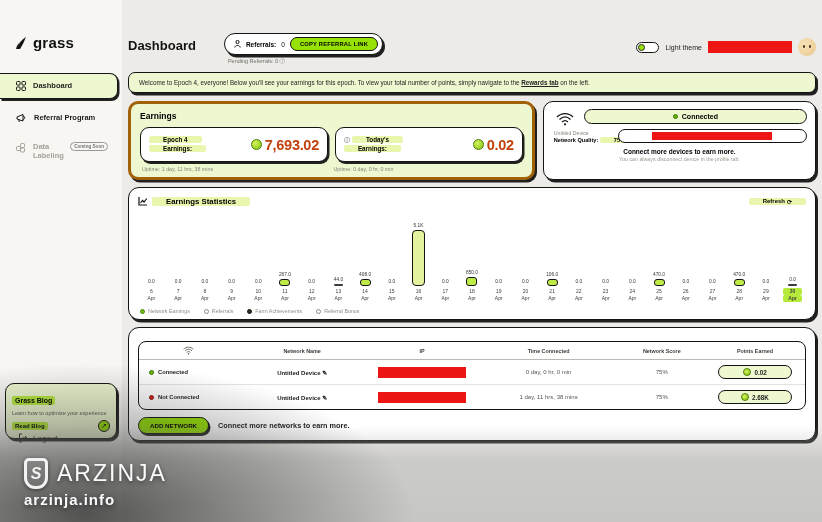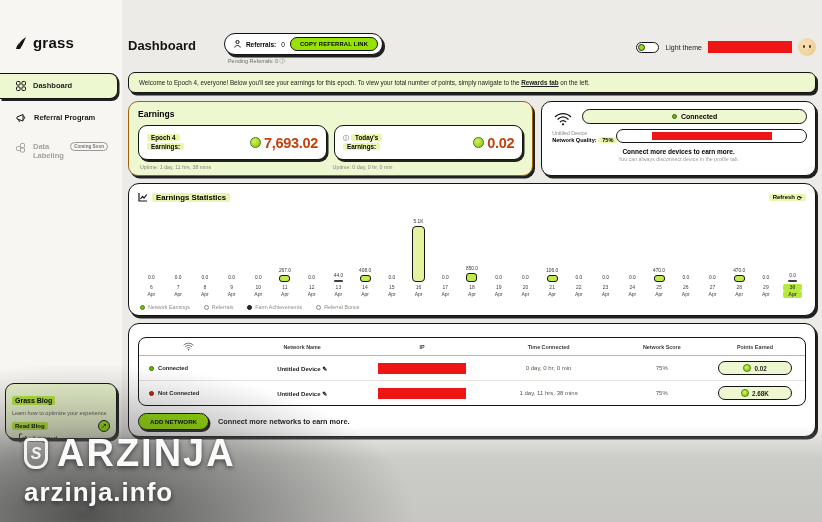--- a/index.html
+++ b/index.html
@@ -1,21 +1,21 @@
 <!DOCTYPE html>
 <html style="--accent-green: #97e206; --pale-green: #edf7d0; --highlight: #e9f7ae; --bright-highlight: #b5ea3a; --bar-fill: #e0f194; --small-bar-fill: #bfec46; --border-dark: #141414; --status-green: #63b802; --status-red: #d61f0f; --redaction-red: #ee1515;"><head>
 <meta charset="utf-8">
 <style>
   * { margin:0; padding:0; box-sizing:border-box; }
   body { background:#fff; font-family:"Liberation Sans", sans-serif; }
   #canvas { position:relative; width:822px; height:522px; background:#ECEBE7; overflow:hidden; }
 
   
   .nb { border:1px solid var(--border-dark,#141414); box-shadow:2px 2.5px 0 rgba(10,10,10,.9); background:#fff; }
-  .hl { background:var(--highlight,#e9f7ae); padding:0 4px; border-radius:2px; }
+  .hl { background:var(--highlight,#e9f7ae); padding:0 14px; border-radius:2px; }
   .hl-bright { background:var(--bright-highlight,#b5ea3a); padding:1px 3px; border-radius:2px; }
 
   
   #sidebar { position:absolute; left:0; top:0; width:122px; height:100%; background:#f7f6f2; }
   .logo-row { display:flex; align-items:center; gap:5px; padding:34px 0 0 14px; }
   .logo-word { font-size:15px; font-weight:bold; color:#111; letter-spacing:.2px; }
   .nav { margin-top:22px; display:flex; flex-direction:column; gap:9px; }
   .nav-item { display:flex; align-items:center; gap:7px; padding:5px 8px 5px 16px; font-size:7.5px; font-weight:bold; color:#1c1c1c; cursor:pointer; }
   .nav-item.active { background:var(--pale-green,#edf7d0); border:1px solid #141414; border-left:none; border-radius:0 8px 8px 0; box-shadow:1.5px 2px 0 rgba(10,10,10,.9); margin-right:4px; padding-top:7px; padding-bottom:7px; }
   .nav-item.disabled { color:#a2a29a; }
@@ -46,21 +46,21 @@
   .redact { background:var(--redaction-red,#ee1515); }
   .hdr-redact { width:84px; height:12px; }
   .avatar { width:18px; height:18px; border-radius:50%; background:radial-gradient(circle at 35% 35%, #f8e3b8, #e9c78c); position:relative; }
   .avatar:before, .avatar:after { content:""; position:absolute; top:7px; width:2px; height:2.6px; border-radius:50%; background:#4a3823; }
   .avatar:before { left:5px; } .avatar:after { right:5px; }
 
   .banner { margin-top:7px; background:var(--pale-green,#edf7d0); border:1px solid #141414; border-radius:7px; box-shadow:2px 2.5px 0 rgba(10,10,10,.9); padding:6px 10px; font-size:6.3px; color:#222; }
   .banner a { font-weight:bold; text-decoration:underline; color:#222; cursor:pointer; }
 
   .cards-row { display:flex; gap:8px; margin-top:8px; }
-  .earn-card { flex:3; background:var(--pale-green,#edf7d0); border:1px solid #a16207; border-radius:10px; box-shadow:2px 2.5px 0 rgba(10,10,10,.9); padding:7px 9px 5px; }
+  .earn-card { flex:3; background:var(--pale-green,#edf7d0); border:3px solid #a16207; border-radius:10px; box-shadow:2px 2.5px 0 rgba(10,10,10,.9); padding:7px 9px 5px; }
   .earn-title { font-size:8.5px; font-weight:bold; }
   .earn-inner { display:flex; gap:7px; margin-top:6px; }
   .mini-card { flex:1; background:#fff; border:1px solid #141414; border-radius:9px; box-shadow:1.5px 2px 0 rgba(10,10,10,.9); padding:4px 8px; height:35px; display:flex; align-items:center; justify-content:space-between; }
   .mini-label { font-size:6.3px; font-weight:bold; line-height:1.35; max-width:62px; }
   .mini-label .hl { display:inline; box-decoration-break:clone; }
   .mini-value { display:flex; align-items:center; gap:3px; font-size:14.5px; font-weight:bold; color:#c2410c; letter-spacing:-.3px; }
   .coin { width:11px; height:11px; border-radius:50%; background:radial-gradient(circle at 35% 35%, #d6f25e, #7ec309); border:1px solid #4f7d07; flex:none; }
   .coin.small { width:8px; height:8px; }
   .info-ic { font-size:6px; color:#888; margin-right:2px; }
   .uptime-row { display:flex; margin-top:4px; }
@@ -123,22 +123,22 @@
   .add-row { display:flex; align-items:center; gap:9px; margin-top:7px; }
   .add-btn { background:var(--accent-green,#97e206); border:1px solid #141414; border-radius:11px; box-shadow:1.5px 2px 0 rgba(10,10,10,.9); padding:4px 11px; font-size:6.2px; font-weight:bold; cursor:pointer; }
   .add-caption { font-size:7.3px; font-weight:bold; color:#1c1c1c; }
 
   
   .wm-band { position:absolute; left:0; right:0; bottom:0; height:96px; background:linear-gradient(180deg, rgba(178,178,175,0) 0%, rgba(172,172,169,.5) 35%, rgba(168,168,165,.55) 100%); pointer-events:none; }
   .wm-wedge { position:absolute; left:-60px; bottom:-60px; width:520px; height:240px; background:radial-gradient(ellipse at 28% 72%, rgba(52,52,52,.8), rgba(52,52,52,0) 62%); pointer-events:none; }
   .wm { position:absolute; left:24px; bottom:14px; color:#fafafa; pointer-events:none; }
   .wm-brand-row { display:flex; align-items:center; gap:9px; }
   .wm-shield { width:24px; height:31px; border:3px solid #f2f2f2; border-radius:5px 5px 11px 11px; display:flex; align-items:center; justify-content:center; font-size:16px; font-weight:bold; font-style:italic; color:#f2f2f2; box-shadow:0 1px 4px rgba(0,0,0,.5); }
-  .wm-brand { font-size:38px; font-weight:bold; letter-spacing:2px; text-shadow:0 2px 5px rgba(0,0,0,.55); }
-  .wm-domain { font-size:26px; font-weight:bold; letter-spacing:1px; margin-top:2px; text-shadow:0 2px 5px rgba(0,0,0,.55); }
+  .wm-brand { font-size:23px; font-weight:normal; letter-spacing:2px; text-shadow:0 2px 5px rgba(0,0,0,.55); }
+  .wm-domain { font-size:15px; font-weight:bold; letter-spacing:1px; margin-top:2px; text-shadow:0 2px 5px rgba(0,0,0,.55); }
 
   svg.ic { display:block; }
 </style>
 </head>
 <body>
 
 <div id="canvas">
 
   <aside id="sidebar">
     <div class="logo-row">

